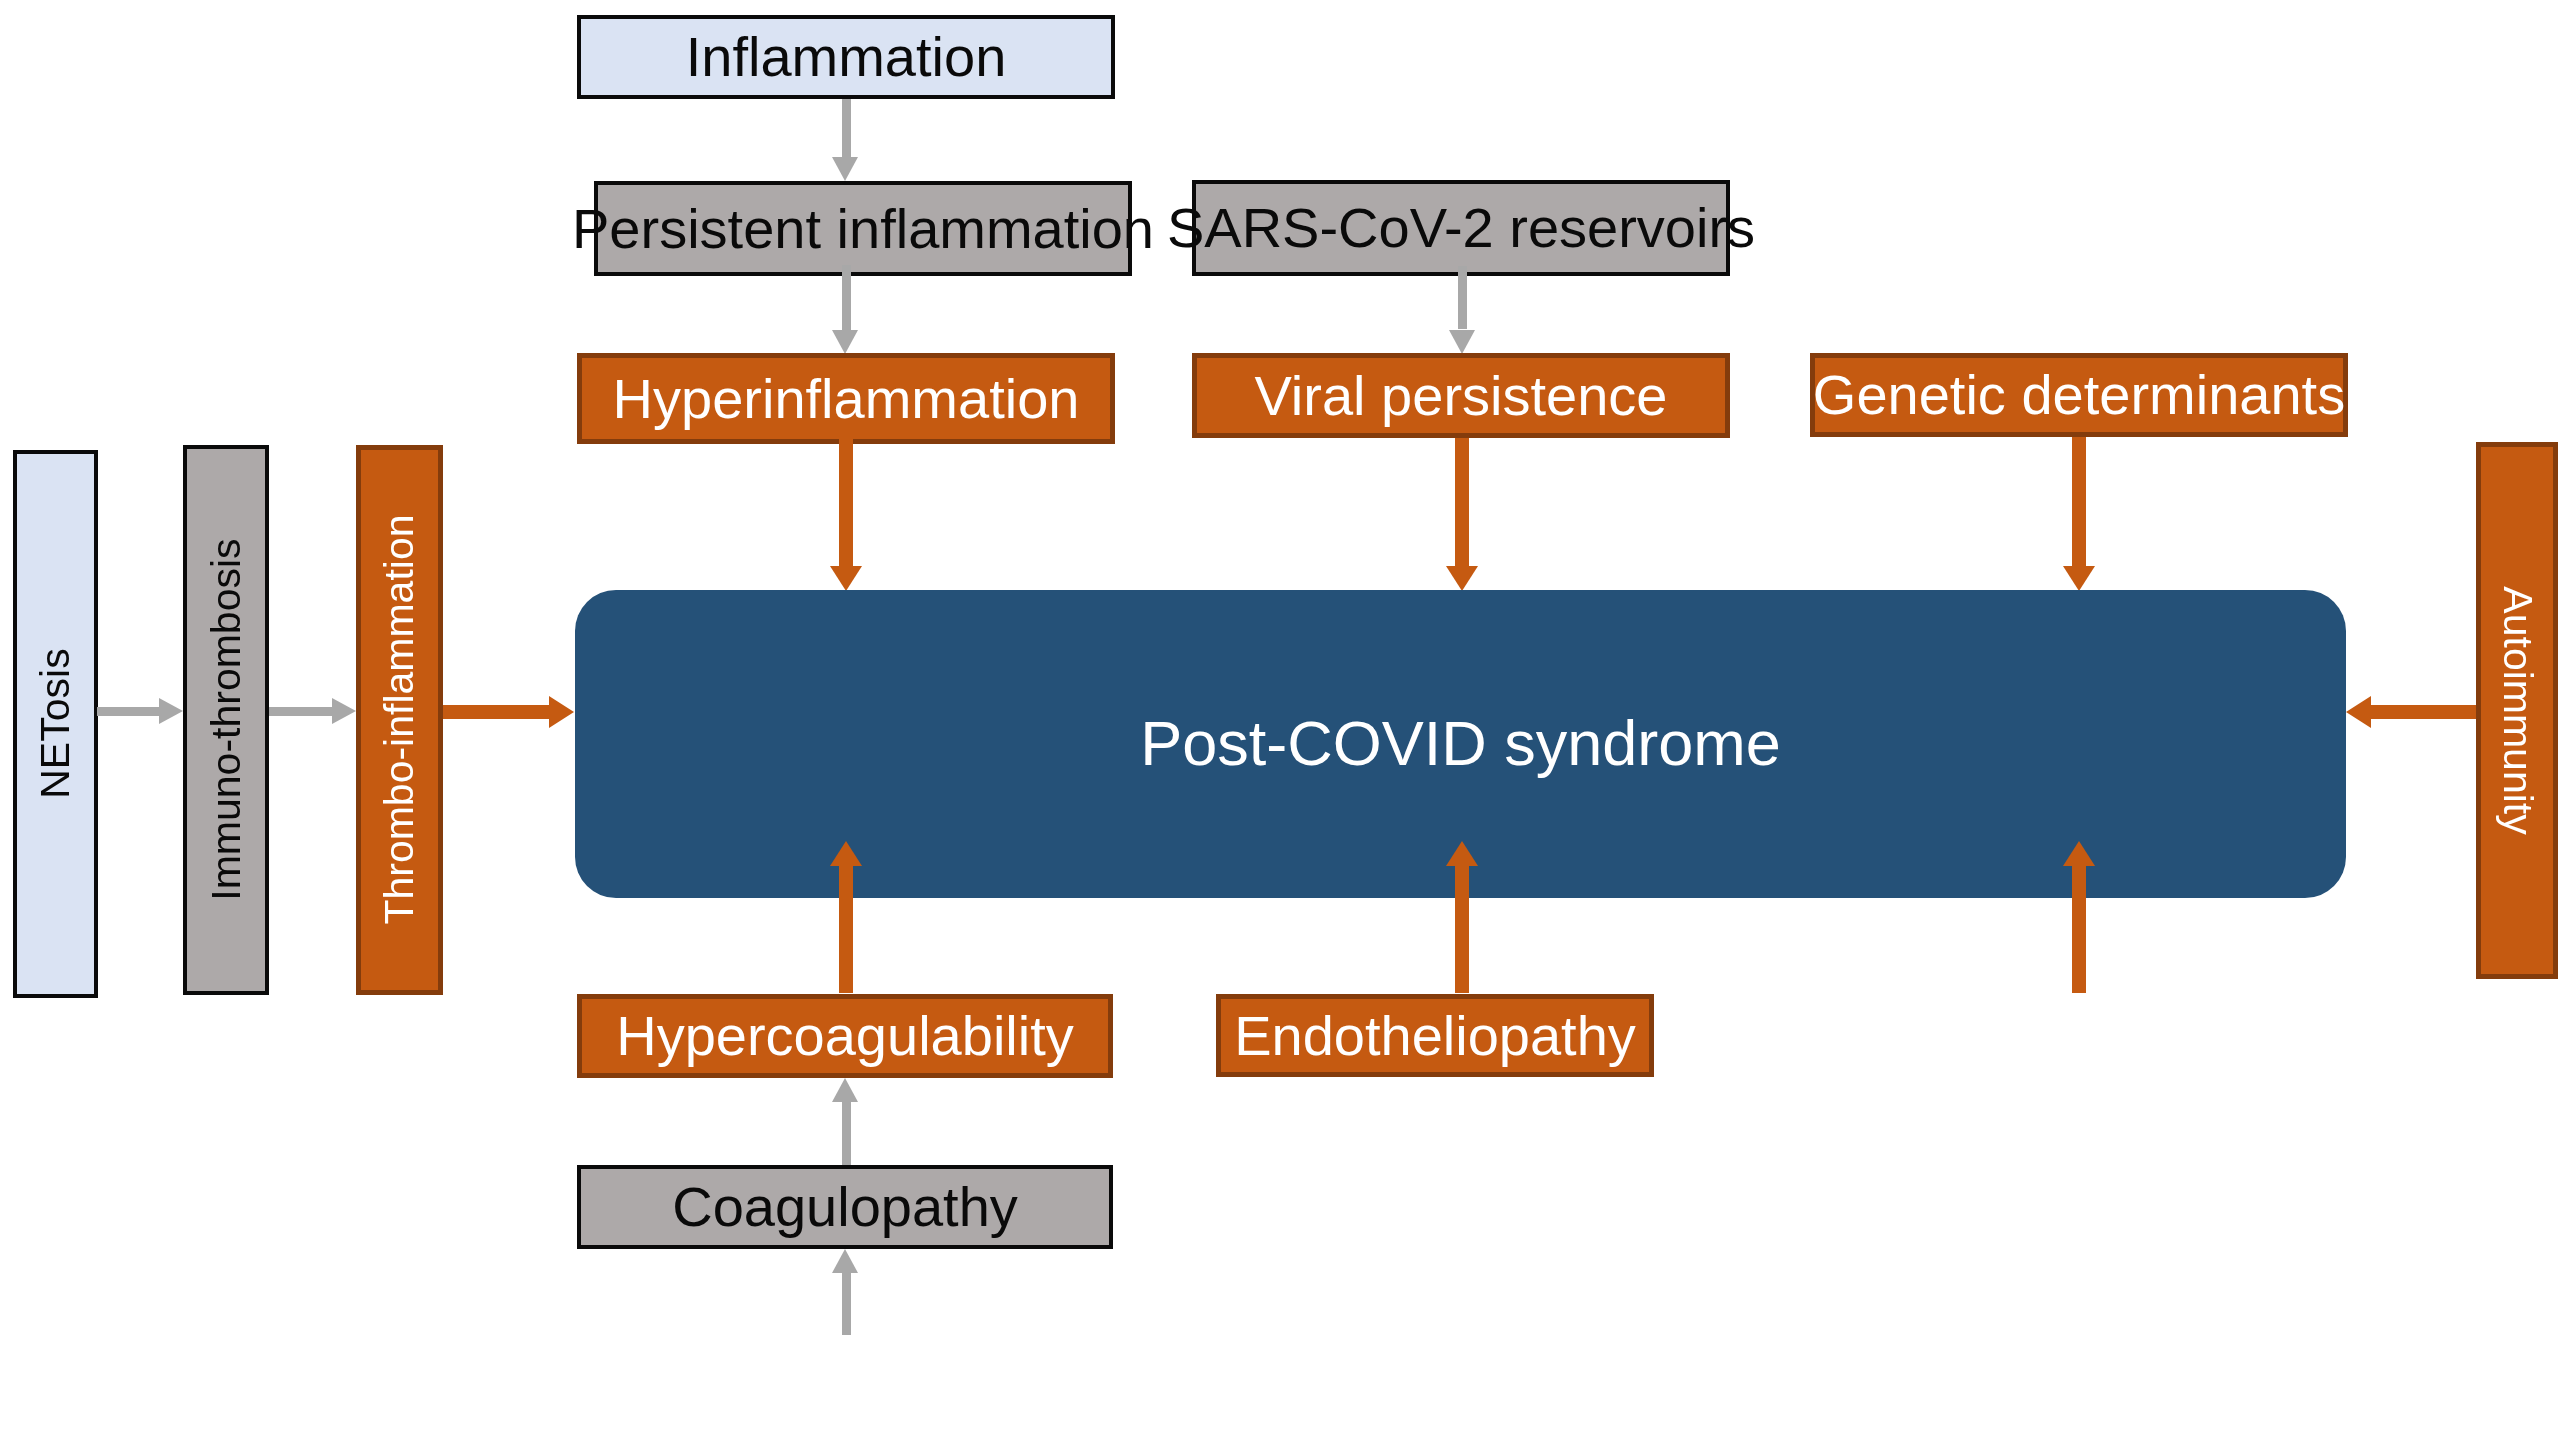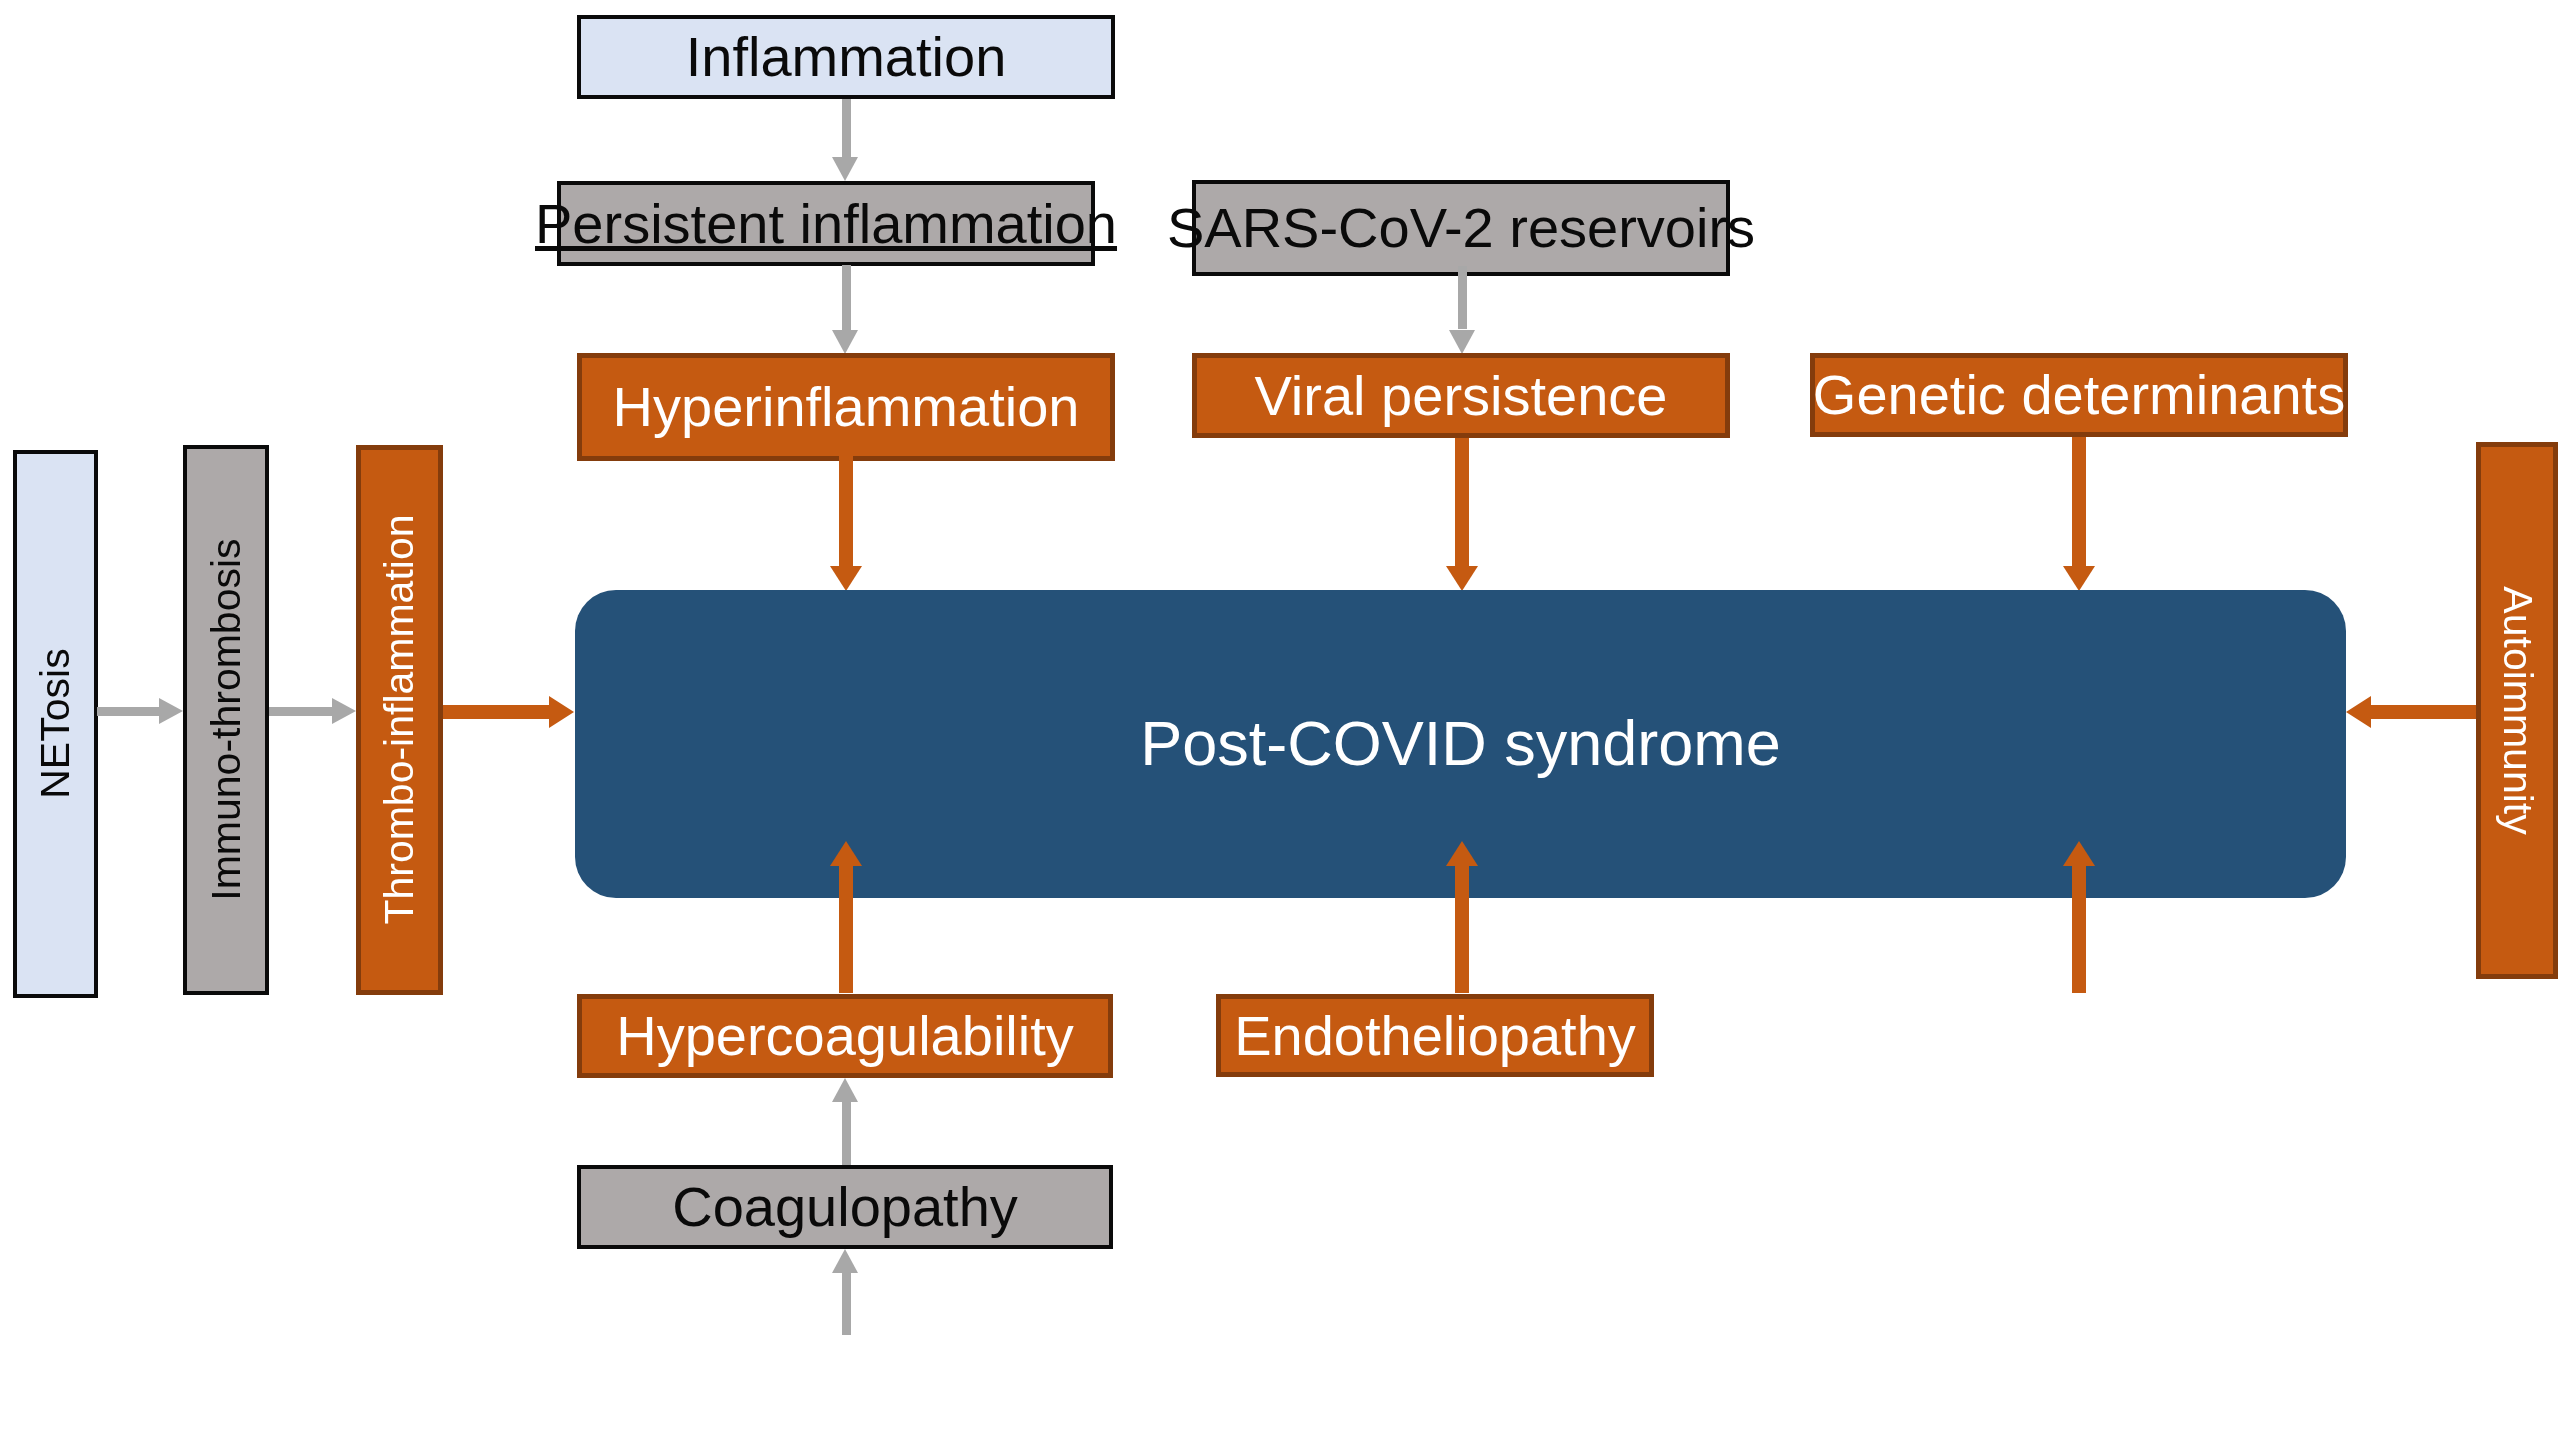--- a/index.html
+++ b/index.html
@@ -54,28 +54,28 @@
 
 <div class="canvas">
 
   <div class="node lightblue" style="left:577px; top:15px; width:538px; height:84px;">
     <span>Inflammation</span>
   </div>
 
   <div class="line gray-line" style="left:842px; top:99px; width:8.5px; height:58px;"></div>
   <div class="head g-down" style="left:832px; top:157px;"></div>
 
-  <div class="node graybox" style="left:557px; top:181px; width:538px; height:85px;text-decoration:underline;">
+  <div class="node graybox" style="left:594px; top:181px; width:538px; height:95px;">
     <span>Persistent inflammation</span>
   </div>
 
   <div class="line gray-line" style="left:842px; top:265px; width:8.5px; height:65px;"></div>
   <div class="head g-down" style="left:832px; top:330px;"></div>
 
-  <div class="node orangebox" style="left:577px; top:353px; width:538px; height:108px;">
+  <div class="node orangebox" style="left:577px; top:353px; width:538px; height:91px;">
     <span>Hyperinflammation</span>
   </div>
 
   <div class="line orange-line" style="left:839px; top:437px; width:13.5px; height:129px;"></div>
   <div class="head o-down" style="left:830px; top:566px;"></div>
 
   <div class="node graybox" style="left:1192px; top:180px; width:538px; height:96px;">
     <span>SARS-CoV-2 reservoirs</span>
   </div>
 

